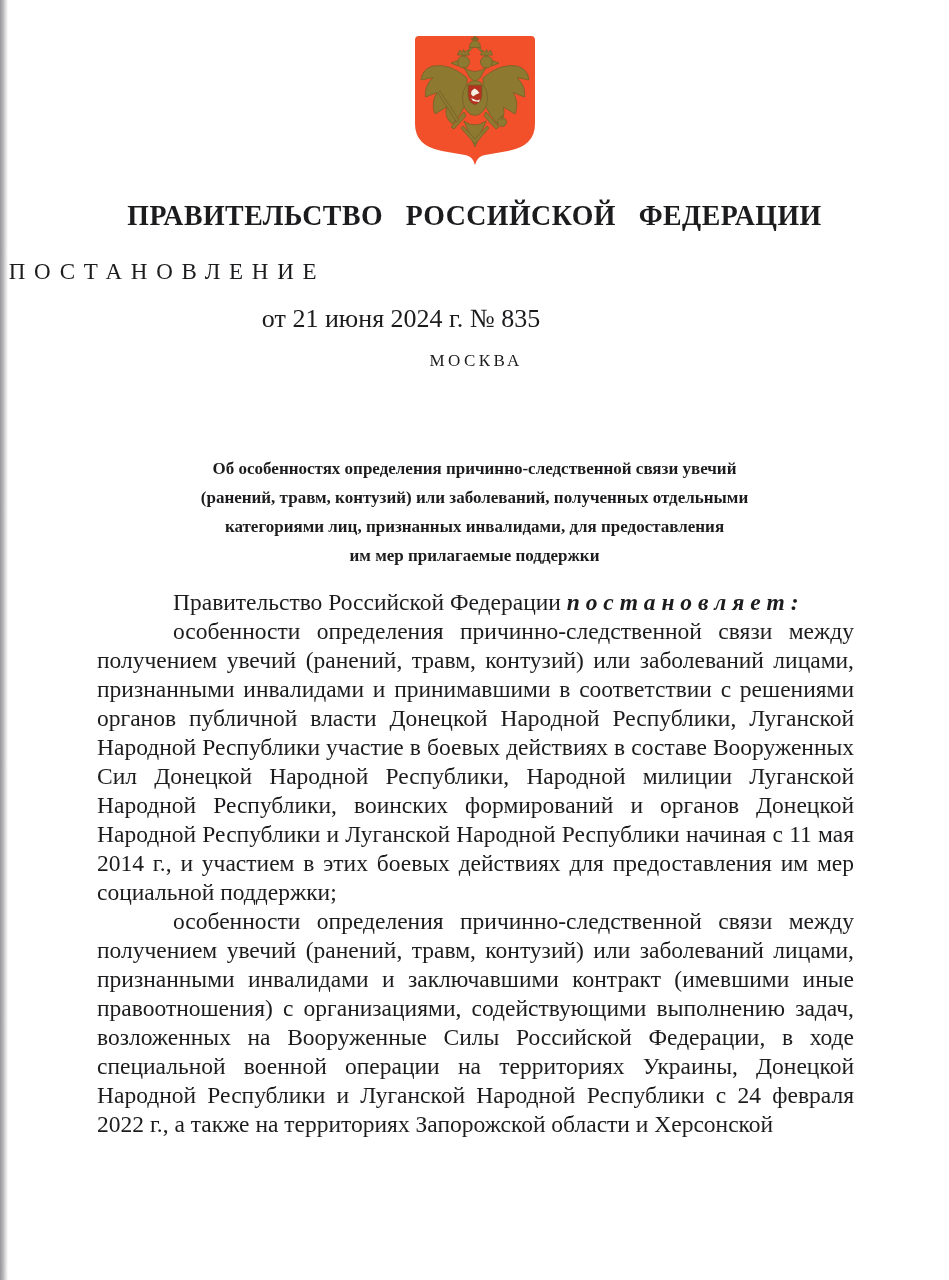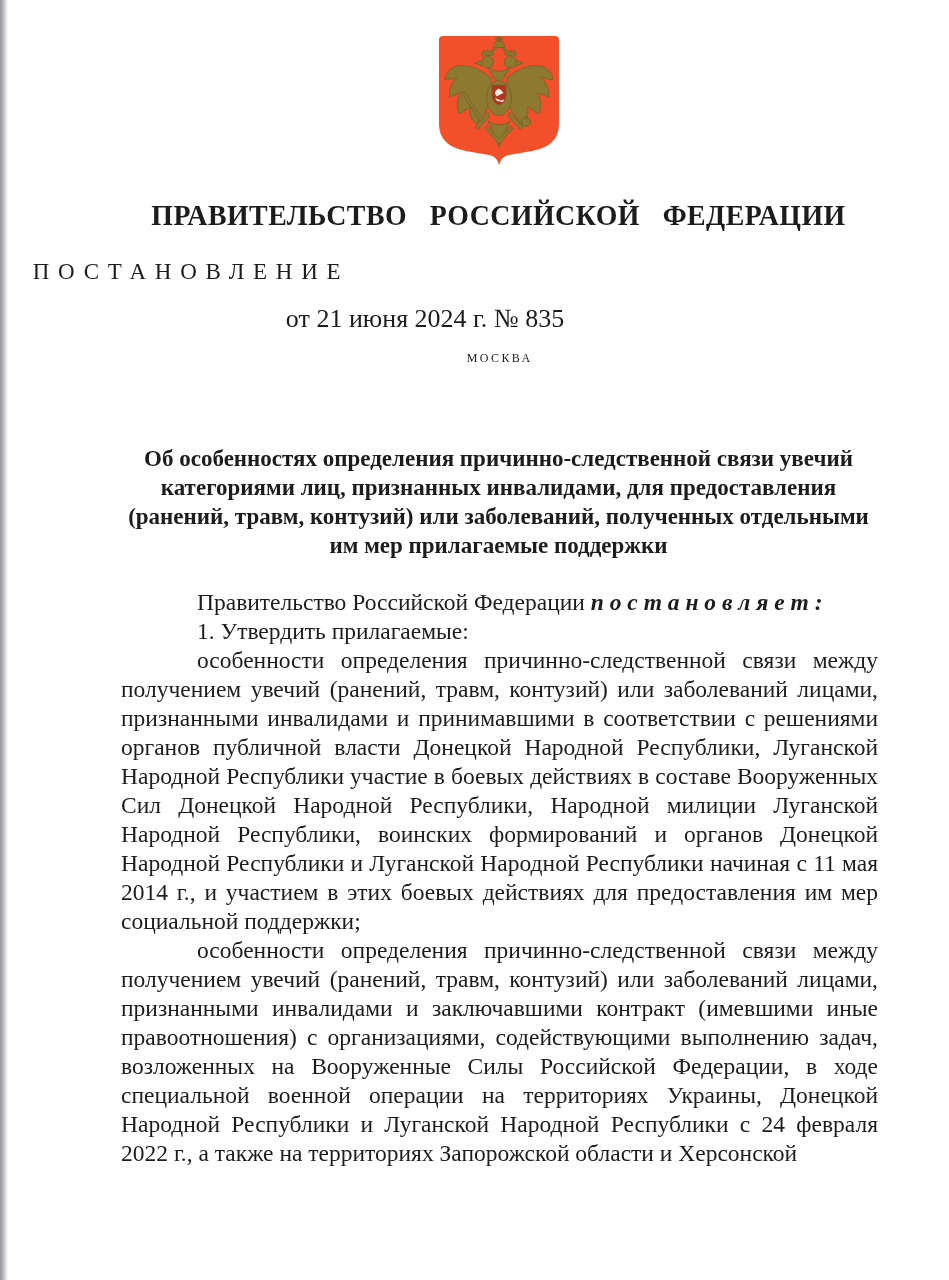--- a/index.html
+++ b/index.html
@@ -9,21 +9,21 @@
     font-family: "Liberation Serif", serif;
     color: #1c1c1e;
     position: relative;
     overflow: hidden;
   }
   .scan-edge {
     position: absolute; left: 0; top: 0;
     width: 8px; height: 1280px;
     background: linear-gradient(to right, #96969a 0%, #b5b5b8 35%, #dededf 70%, #ffffff 100%);
   }
-  .page { position: absolute; inset: 0; overflow: hidden; margin-left: 24px; }
+  .page { position: absolute; inset: 0; overflow: hidden; }
 
   .emblem { position: absolute; left: 413px; top: 34px; width: 124px; height: 139px; }
 
   .org-line {
     position: absolute; top: 199px; left: 0; width: 949px;
     text-align: center; font-weight: bold; font-size: 29px;
     letter-spacing: 0.5px; word-spacing: 0.55em;
     transform: scaleX(0.96); transform-origin: center;
     white-space: nowrap;
   }
@@ -31,27 +31,27 @@
     position: absolute; top: 259px; left: 0; width: 949px;
     text-align: left; font-size: 23px;
     letter-spacing: 0.38em; text-indent: 0.38em;
   }
   .date-line {
     position: absolute; top: 304px; left: 0; width: 802px;
     text-align: center; font-size: 26px;
   }
   .city-line {
     position: absolute; top: 351px; left: 0; width: 949px;
-    text-align: center; font-size: 12px;
+    text-align: center; font-size: 17px;
     letter-spacing: 0.2em; text-indent: 0.2em;
   }
   .title-block {
-    position: absolute; top: 444px; left: 94px; width: 761px;
+    position: absolute; top: 454px; left: 94px; width: 761px;
     text-align: center; font-weight: bold;
-    font-size: 23px; line-height: 29px;
+    font-size: 17px; line-height: 29px;
   }
   .body-text {
     position: absolute; top: 588px; left: 97px; width: 757px;
     font-size: 23.5px; line-height: 29px;
     text-align: justify;
   }
   .body-text p { margin: 0; text-indent: 76px; }
   .verb { font-weight: bold; font-style: italic; }
 </style>
 </head>
@@ -104,25 +104,24 @@
   <div class="org-line">ПРАВИТЕЛЬСТВО  РОССИЙСКОЙ  ФЕДЕРАЦИИ</div>
 
   <div class="doc-type">ПОСТАНОВЛЕНИЕ</div>
 
   <div class="date-line">от 21 июня 2024 г. № 835</div>
 
   <div class="city-line">МОСКВА</div>
 
   <div class="title-block">
     <div>Об особенностях определения причинно-следственной связи увечий</div>
+    <div>(ранений, травм, контузий) или заболеваний, полученных отдельными</div>
     <div>категориями лиц, признанных инвалидами, для предоставления</div>
-    <div>(ранений, травм, контузий) или заболеваний, полученных отдельными</div>
     <div>им мер прилагаемые поддержки</div>
   </div>
 
   <div class="body-text">
     <p><span>Правительство Российской Федерации </span><span class="verb">п о с т а н о в л я е т :</span></p>
-    <p>1. Утвердить прилагаемые:</p>
     <p>особенности определения причинно-следственной связи между получением увечий (ранений, травм, контузий) или заболеваний лицами, признанными инвалидами и принимавшими в соответствии с решениями органов публичной власти Донецкой Народной Республики, Луганской Народной Республики участие в боевых действиях в составе Вооруженных Сил Донецкой Народной Республики, Народной милиции Луганской Народной Республики, воинских формирований и органов Донецкой Народной Республики и Луганской Народной Республики начиная с 11 мая 2014 г., и участием в этих боевых действиях для предоставления им мер социальной поддержки;</p>
     <p>особенности определения причинно-следственной связи между получением увечий (ранений, травм, контузий) или заболеваний лицами, признанными инвалидами и заключавшими контракт (имевшими иные правоотношения) с организациями, содействующими выполнению задач, возложенных на Вооруженные Силы Российской Федерации, в ходе специальной военной операции на территориях Украины, Донецкой Народной Республики и Луганской Народной Республики с 24 февраля 2022 г., а также на территориях Запорожской области и Херсонской</p>
   </div>
 
 </div>
 
 </body></html>

